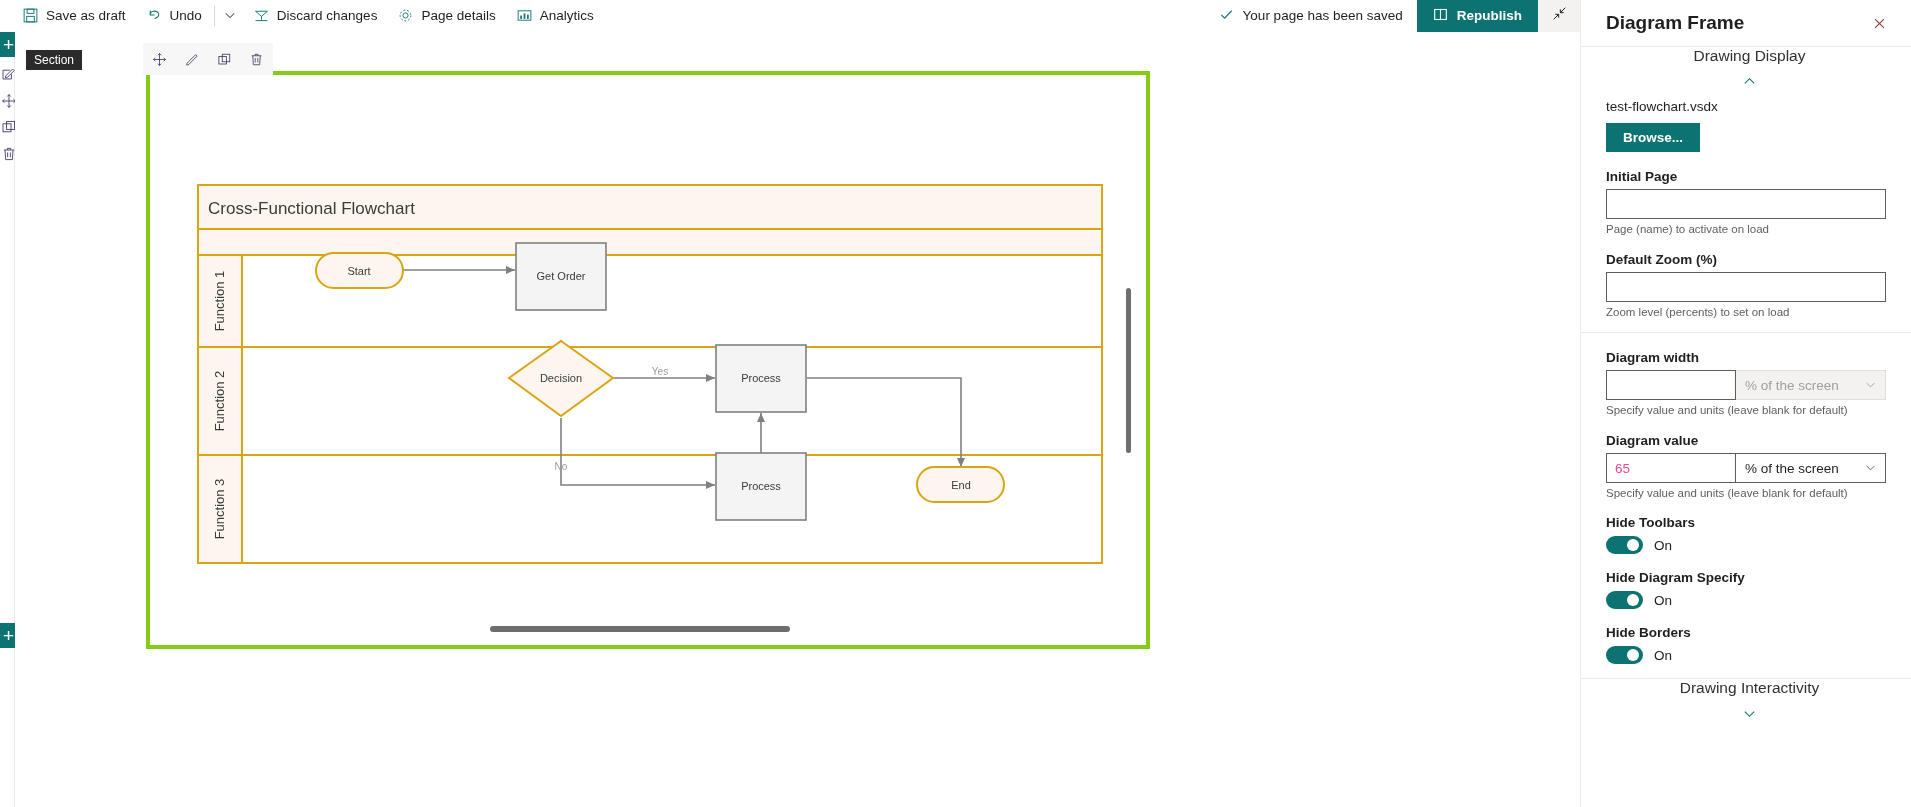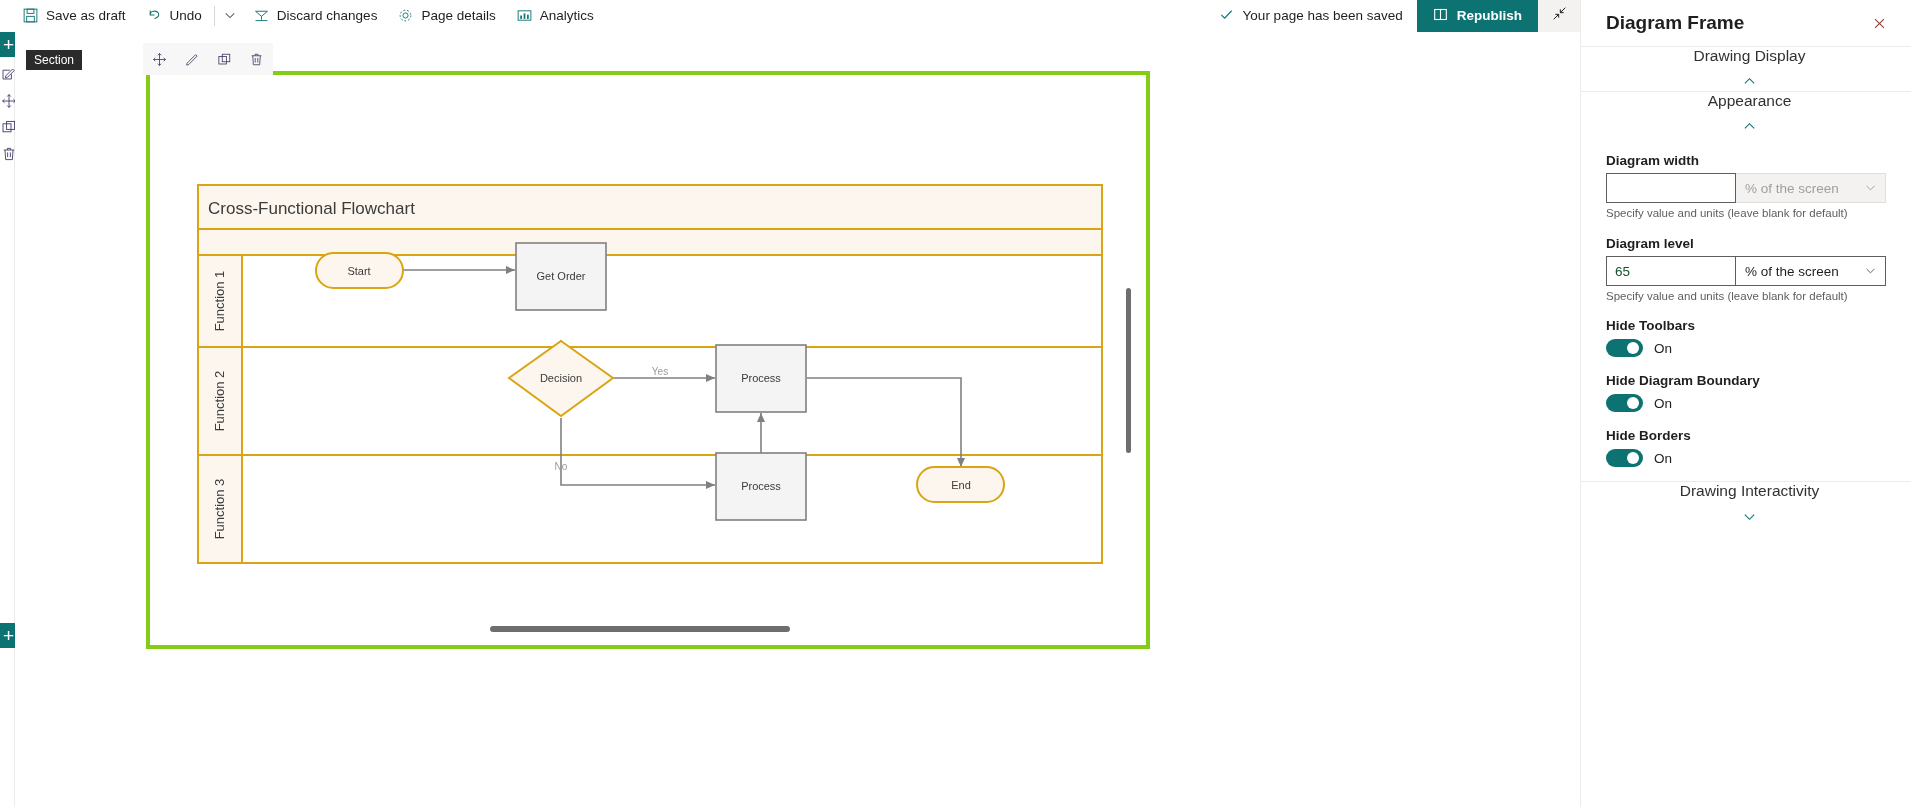--- a/index.html
+++ b/index.html
@@ -138,21 +138,21 @@
     font-family:"Liberation Sans", sans-serif;
     padding:7px 17px; cursor:pointer;
   }
   .fld-label {
     font-size:13.5px; font-weight:bold; color:#201f1e;
     margin:17px 0 5px 0;
   }
   .txt {
     width:100%; height:30px;
     border:1px solid #605e5c; background:#fff;
-    font-size:13.5px; padding:0 8px; color:#14532d;
+    font-size:13.5px; padding:0 8px; color:#ec4899;
     font-family:"Liberation Sans", sans-serif;
     outline:none;
   }
   .hint { font-size:11.5px; color:#605e5c; margin-top:4px; }
 
   .rowflex { display:flex; gap:0;border-radius:13px; }
   .rowflex .txt { flex:0 0 130px; }
   .sel {
     flex:1; height:30px; border:1px solid #605e5c; border-left:none;
     display:flex; align-items:center; justify-content:space-between;
@@ -476,48 +476,53 @@
 
   <div class="acc-head">
     <div class="acc-title">Drawing Display</div>
     <span class="acc-chev">
       <svg viewBox="0 0 14 14" width="13" height="13">
           <path d="M2 9 L7 4 L12 9" fill="none" stroke="#0d7372" stroke-width="1.2"></path>
         </svg>
     </span>
   </div>
 
+  <div class="panel-body">
+    <div class="filename">test-flowchart.vsdx</div>
+    <button class="browse">Browse...</button>
+
+    <div class="fld-label">Initial Page</div>
+    <input class="txt" type="text" value="" style="">
+    <div class="hint">Page (name) to activate on load</div>
+
+    <div class="fld-label">Default Zoom (%)</div>
+    <input class="txt" type="text" value="" style="">
+    <div class="hint">Zoom level (percents) to set on load</div>
+    <div class="sec-space"></div>
+  </div>
 
   <div class="divider"></div>
 
-  <div class="acc-head">
-    <div class="acc-title">Appearance</div>
-    <span class="acc-chev">
-      <svg viewBox="0 0 14 14" width="13" height="13">
-          <path d="M2 9 L7 4 L12 9" fill="none" stroke="#0d7372" stroke-width="1.2"></path>
-        </svg>
-    </span>
-  </div>
 
   <div class="panel-body">
     <div class="fld-label">Diagram width</div>
     <div class="rowflex">
       <input class="txt" type="text" value="" style="">
       <div class="sel disabled">
         <span>% of the screen</span>
         <span class="cv">
           <svg viewBox="0 0 14 14" width="11" height="11">
               <path d="M2 5 L7 10 L12 5" fill="none" stroke="#a19f9d" stroke-width="1.2"></path>
             </svg>
         </span>
       </div>
     </div>
     <div class="hint">Specify value and units (leave blank for default)</div>
 
-    <div class="fld-label">Diagram level</div>
+    <div class="fld-label">Diagram value</div>
     <div class="rowflex">
       <input class="txt" type="text" value="65" style="">
       <div class="sel">
         <span>% of the screen</span>
         <span class="cv">
           <svg viewBox="0 0 14 14" width="11" height="11">
               <path d="M2 5 L7 10 L12 5" fill="none" stroke="#605e5c" stroke-width="1.2"></path>
             </svg>
         </span>
       </div>
@@ -525,21 +530,21 @@
     <div class="hint">Specify value and units (leave blank for default)</div>
 
     <div class="tgl-label">Hide Toolbars</div>
     <div class="tgl-row">
       <div class="switch">
           <div class="knob"></div>
         </div>
       <div class="tgl-state">On</div>
     </div>
 
-    <div class="tgl-label">Hide Diagram Boundary</div>
+    <div class="tgl-label">Hide Diagram Specify</div>
     <div class="tgl-row">
       <div class="switch">
           <div class="knob"></div>
         </div>
       <div class="tgl-state">On</div>
     </div>
 
     <div class="tgl-label">Hide Borders</div>
     <div class="tgl-row">
       <div class="switch">

